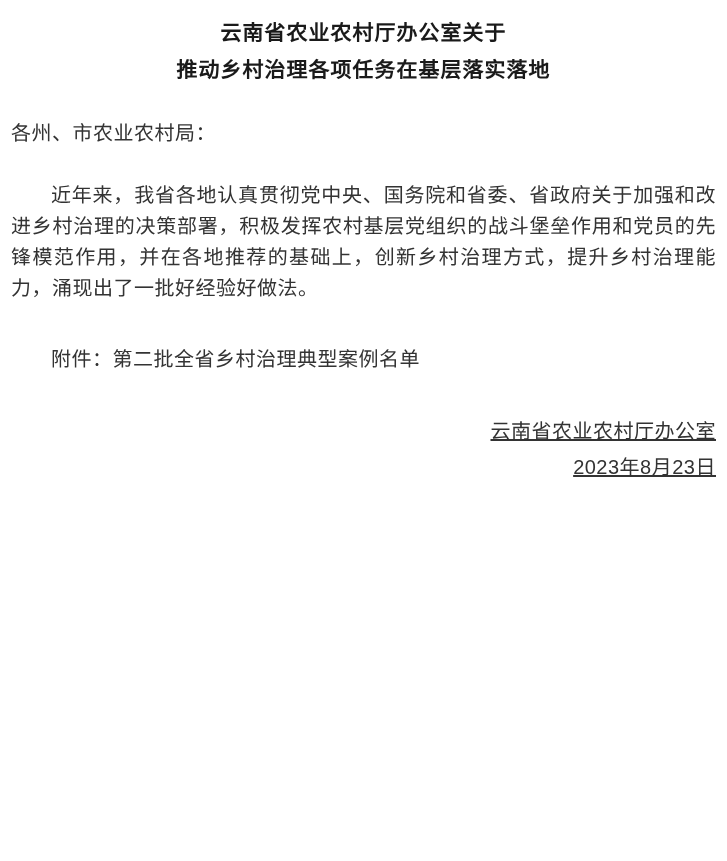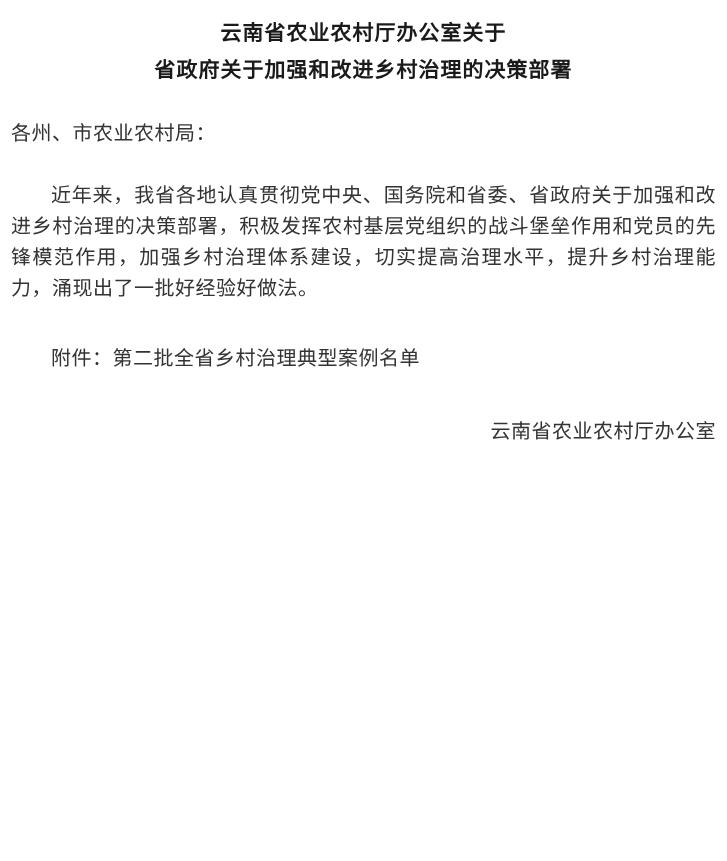--- a/index.html
+++ b/index.html
@@ -38,53 +38,54 @@
     margin: 9px 0 31px 0;
     text-indent: 0;
   }
   p.body-para {
     margin: 0 0 31px 0;
     text-indent: 2em;
   }
   p.attachment {
     margin: 40px 0 31px 0;
     text-indent: 2em;
-    font-family: Liberation Mono, monospace;
   }
   .signature-block {
     margin-top: 38px;
     text-align: right;
     font-size: 20px;
     line-height: 36px;
     color: #333333;
     letter-spacing: 0.5px;
   }
   .signature-block div {
     margin: 0;
+    text-decoration: underline;
   }
 </style>
 </head>
 <body>
 
 <div class="page">
 
   <h1 class="doc-title">
     <div>云南省农业农村厅办公室关于</div>
-    <div>省政府关于加强和改进乡村治理的决策部署</div>
+    <div>推动乡村治理各项任务在基层落实落地</div>
   </h1>
 
   <div class="body-text">
 
     <p class="salutation">各州、市农业农村局：</p>
 
-    <p class="body-para">近年来，我省各地认真贯彻党中央、国务院和省委、省政府关于加强和改进乡村治理的决策部署，积极发挥农村基层党组织的战斗堡垒作用和党员的先锋模范作用，加强乡村治理体系建设，切实提高治理水平，提升乡村治理能力，涌现出了一批好经验好做法。</p>
+    <p class="body-para">近年来，我省各地认真贯彻党中央、国务院和省委、省政府关于加强和改进乡村治理的决策部署，积极发挥农村基层党组织的战斗堡垒作用和党员的先锋模范作用，并在各地推荐的基础上，创新乡村治理方式，提升乡村治理能力，涌现出了一批好经验好做法。</p>
 
 
 
     <p class="attachment">附件：第二批全省乡村治理典型案例名单</p>
 
   </div>
 
   <div class="signature-block">
     <div>云南省农业农村厅办公室</div>
+    <div>2023年8月23日</div>
   </div>
 
 </div>
 
 </body></html>

